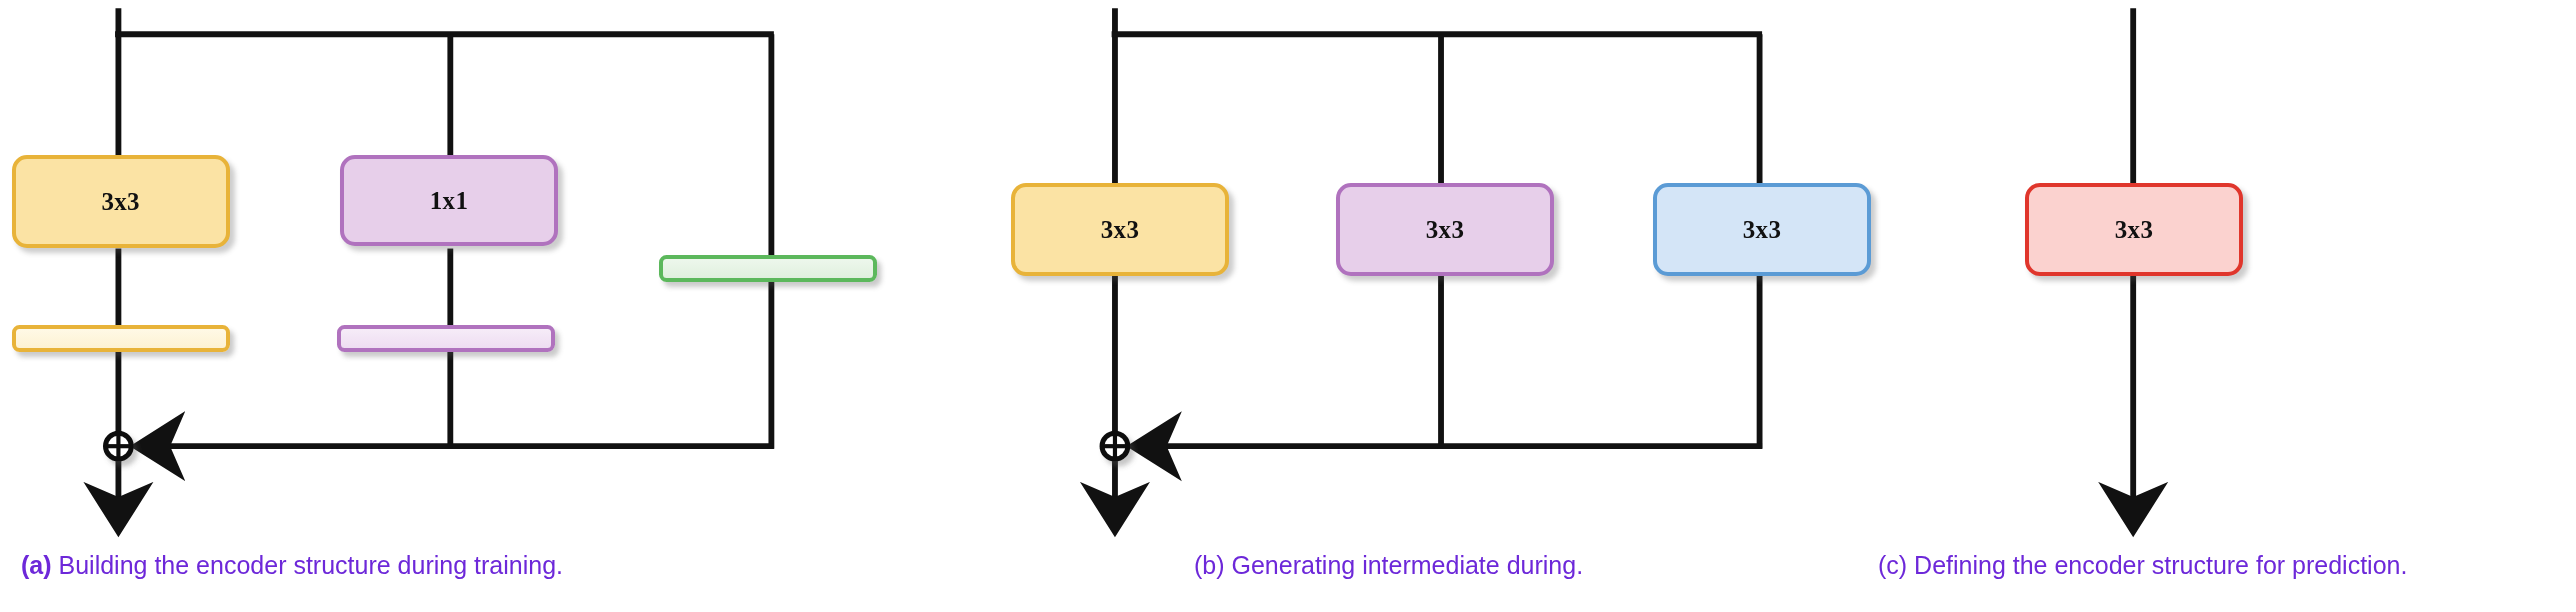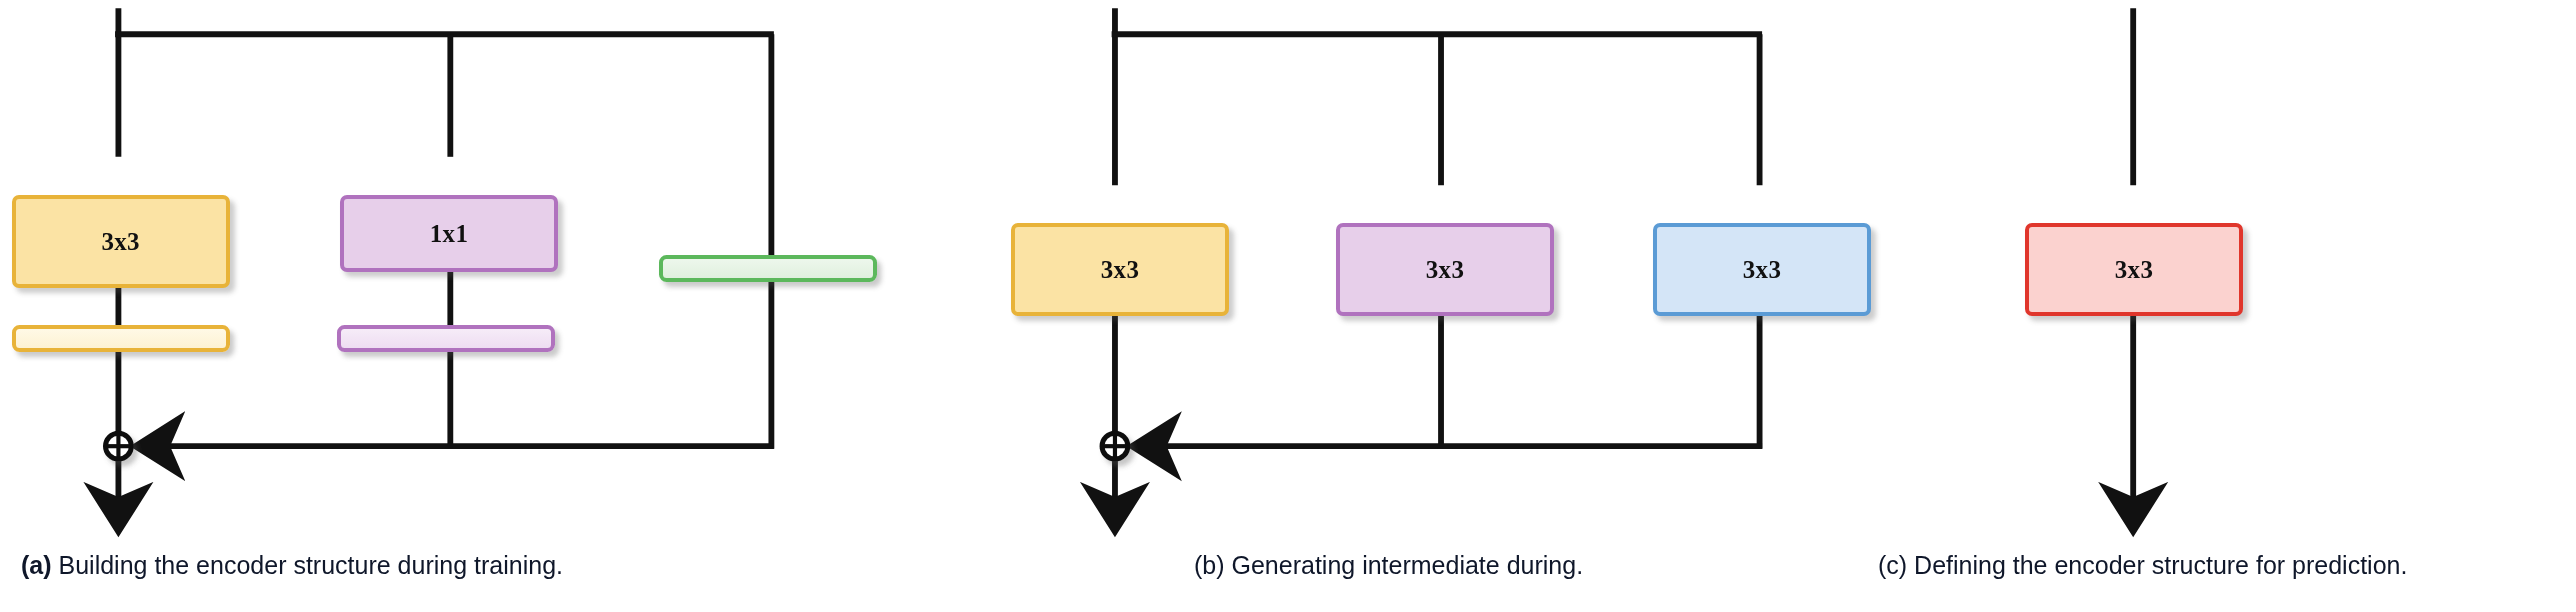--- a/index.html
+++ b/index.html
@@ -24,29 +24,28 @@
     left: 0;
     top: 0;
     width: 2576px;
     height: 613px;
   }
 
   
   .node {
     position: absolute;
     box-sizing: border-box;
-    border-radius: 7px;
+    border-radius: 15px;
     border-style: solid;
     border-width: 4.2px;
     display: flex;
     align-items: center;
     justify-content: center;
     box-shadow: 4.2px 5px 5px rgba(90,90,90,0.30);
     z-index: 5;
-    margin-top: 40px;
   }
   .node .node-label {
     font-family: "Liberation Serif", serif;
     font-weight: bold;
     font-size: 25px;
     color: #111111;
     letter-spacing: 0.3px;
     line-height: 1;
   }
 
@@ -69,21 +68,21 @@
 
   .bar.t-yellow { background: linear-gradient(to bottom,#FFF9E6,#FDF2D3); }
   .bar.t-purple { background: linear-gradient(to bottom,#F6ECF8,#EEDDF2); }
   .bar.t-green  { border-color: #5CB85C; background: linear-gradient(to bottom,#EDF7EC,#E0F0DE); }
 
   
   .caption {
     position: absolute;
     font-family: "Liberation Sans", sans-serif;
     font-size: 25px;
-    color: #0f172a;
+    color: #6d28d9;
     white-space: nowrap;
     line-height: 1.1;
   }
   .caption .tag-bold { font-weight: bold; }
 </style>
 </head>
 <body>
 
 <div id="figure">
 
@@ -150,21 +149,21 @@
 
     <g stroke="#111111" fill="none" stroke-linecap="butt">
       <line x1="2558" y1="10" x2="2558" y2="222" stroke-width="7"></line>
       <line x1="2558" y1="330" x2="2558" y2="610" stroke-width="7" marker-end="url(#arrow-down)"></line>
     </g>
   </svg>
 
   <div class="node t-yellow" style="left:11.7px; top:155px; width:218px; height:93px;">
     <span class="node-label">3x3</span>
   </div>
-  <div class="node t-purple" style="left:340px; top:155px; width:218px; height:77px;">
+  <div class="node t-purple" style="left:340px; top:155px; width:218px; height:91px;">
     <span class="node-label">1x1</span>
   </div>
 
   <div class="bar t-yellow" style="left:11.7px; top:325px; width:218px; height:27px;"></div>
   <div class="bar t-purple" style="left:337px; top:325px; width:218px; height:27px;"></div>
   <div class="bar t-green" style="left:659px; top:255px; width:218px; height:27px;"></div>
 
   <div class="node t-yellow" style="left:1011px; top:183px; width:218px; height:93px;">
     <span class="node-label">3x3</span>
   </div>

